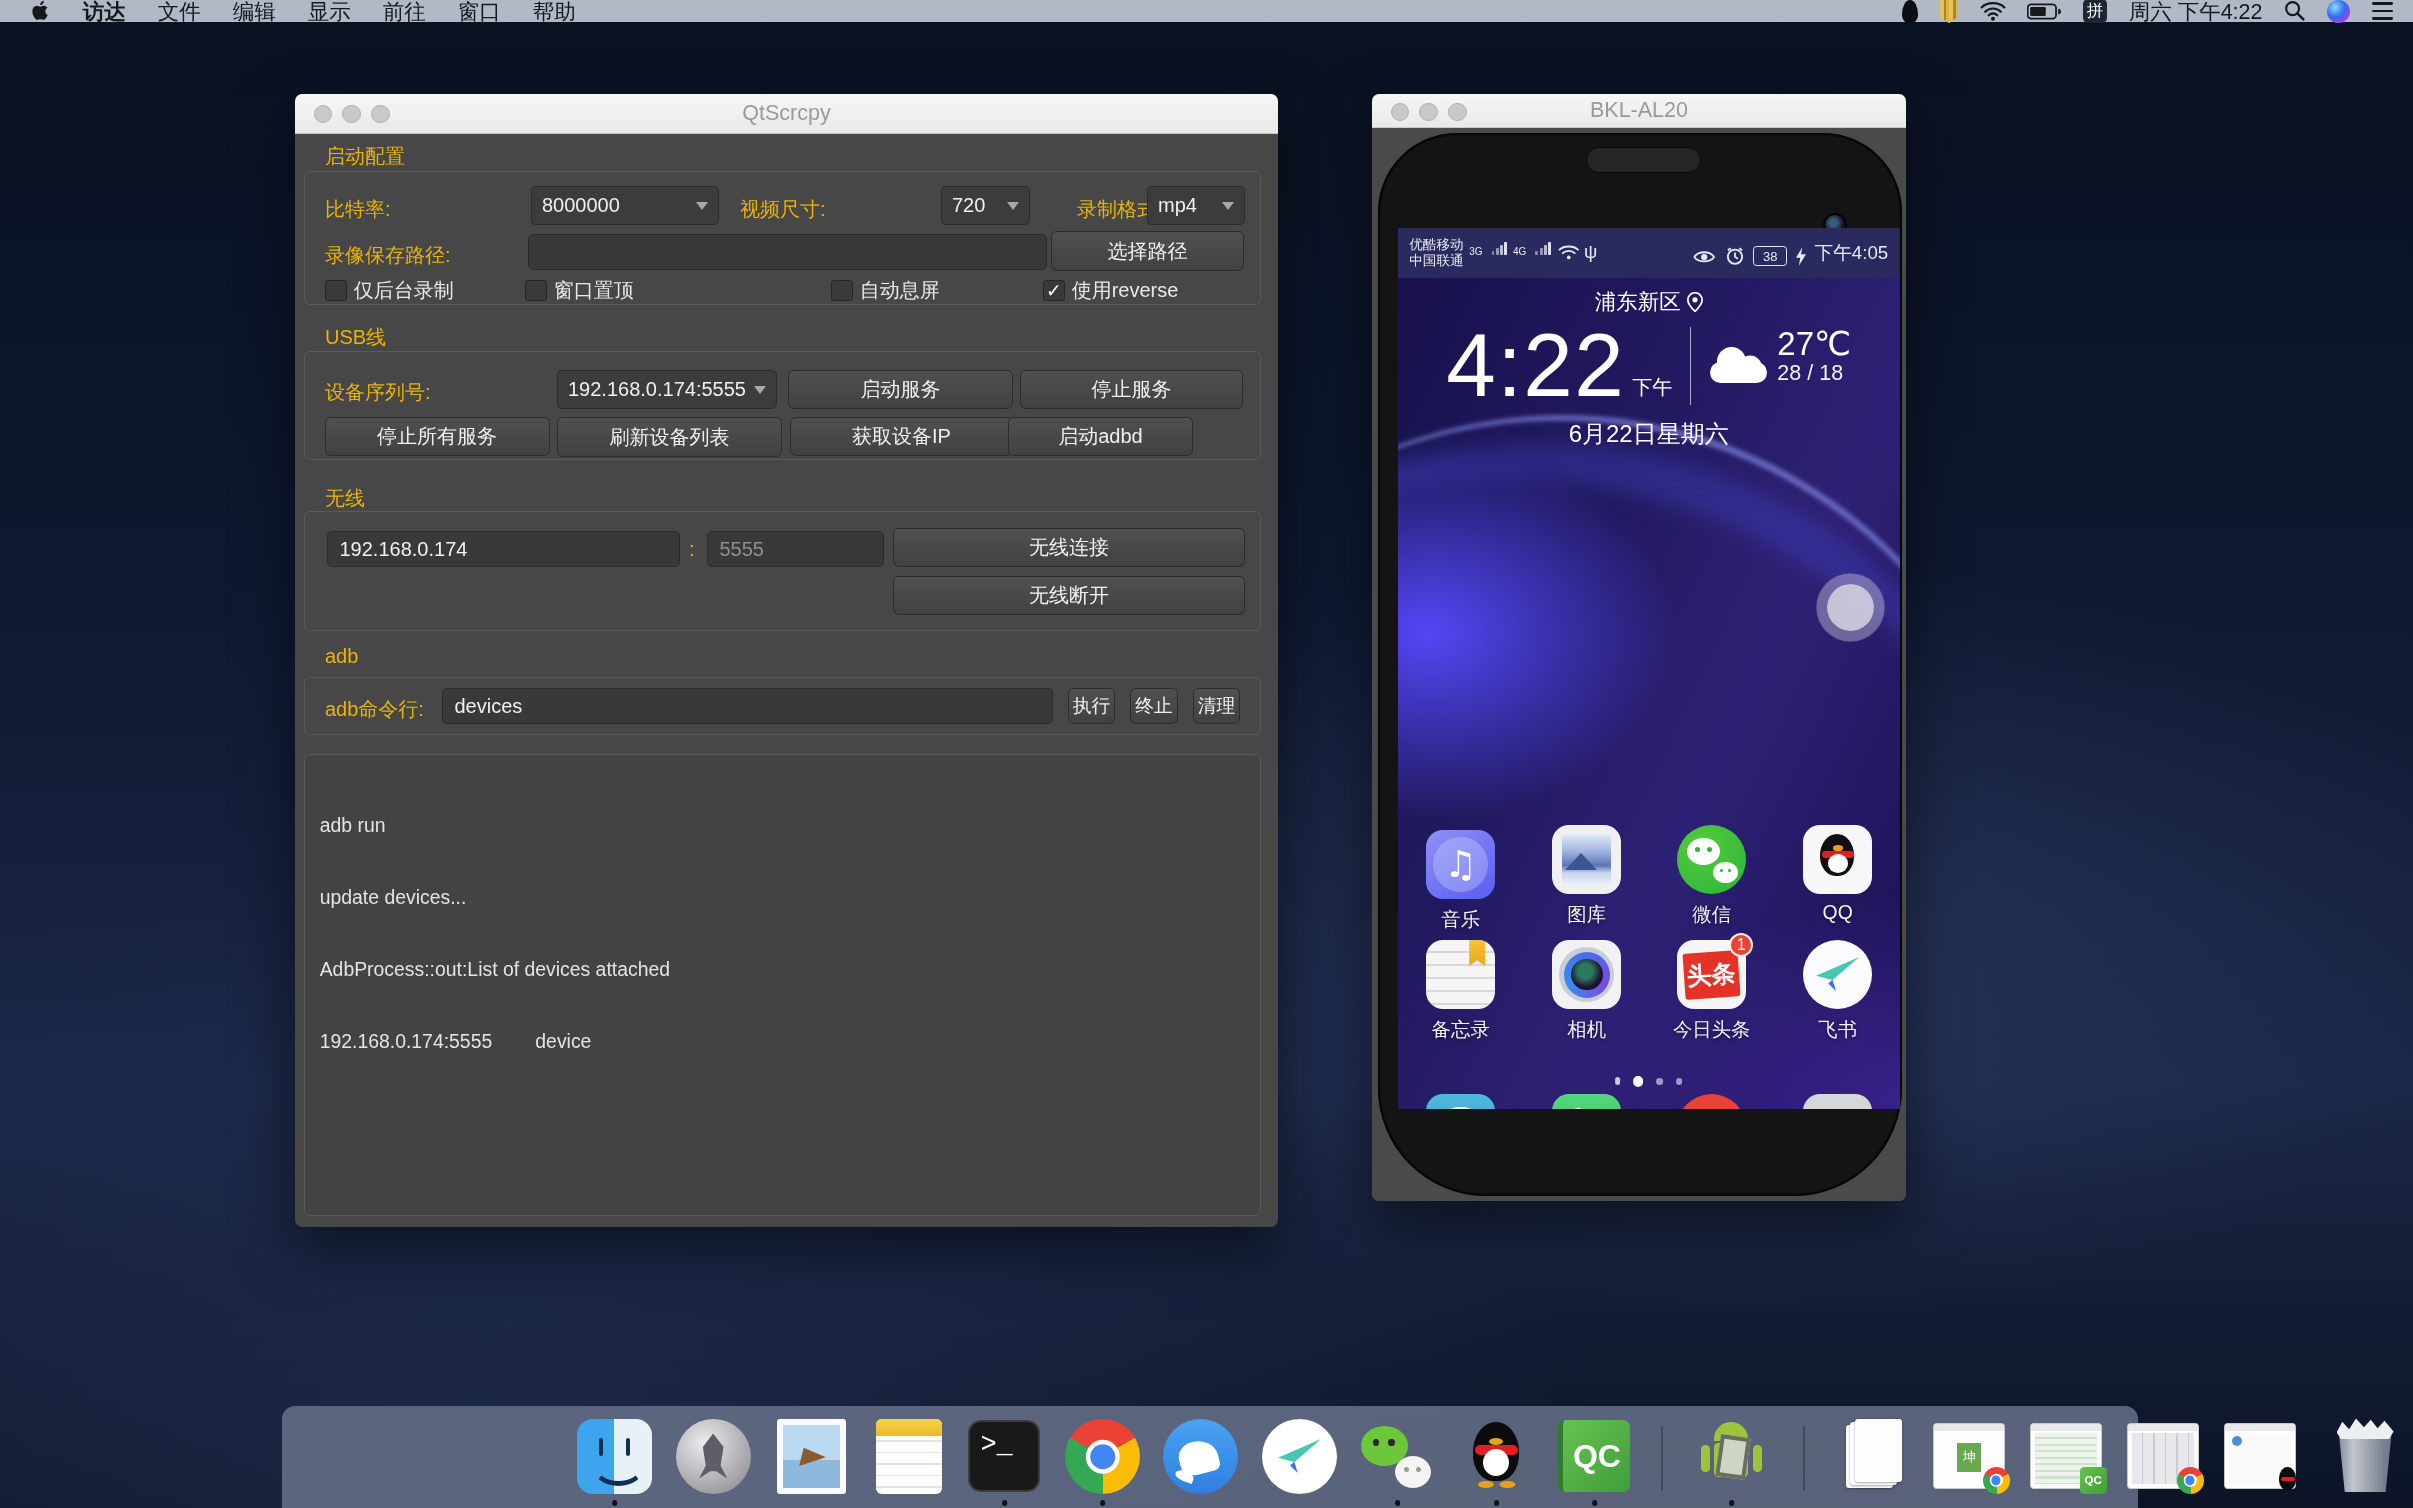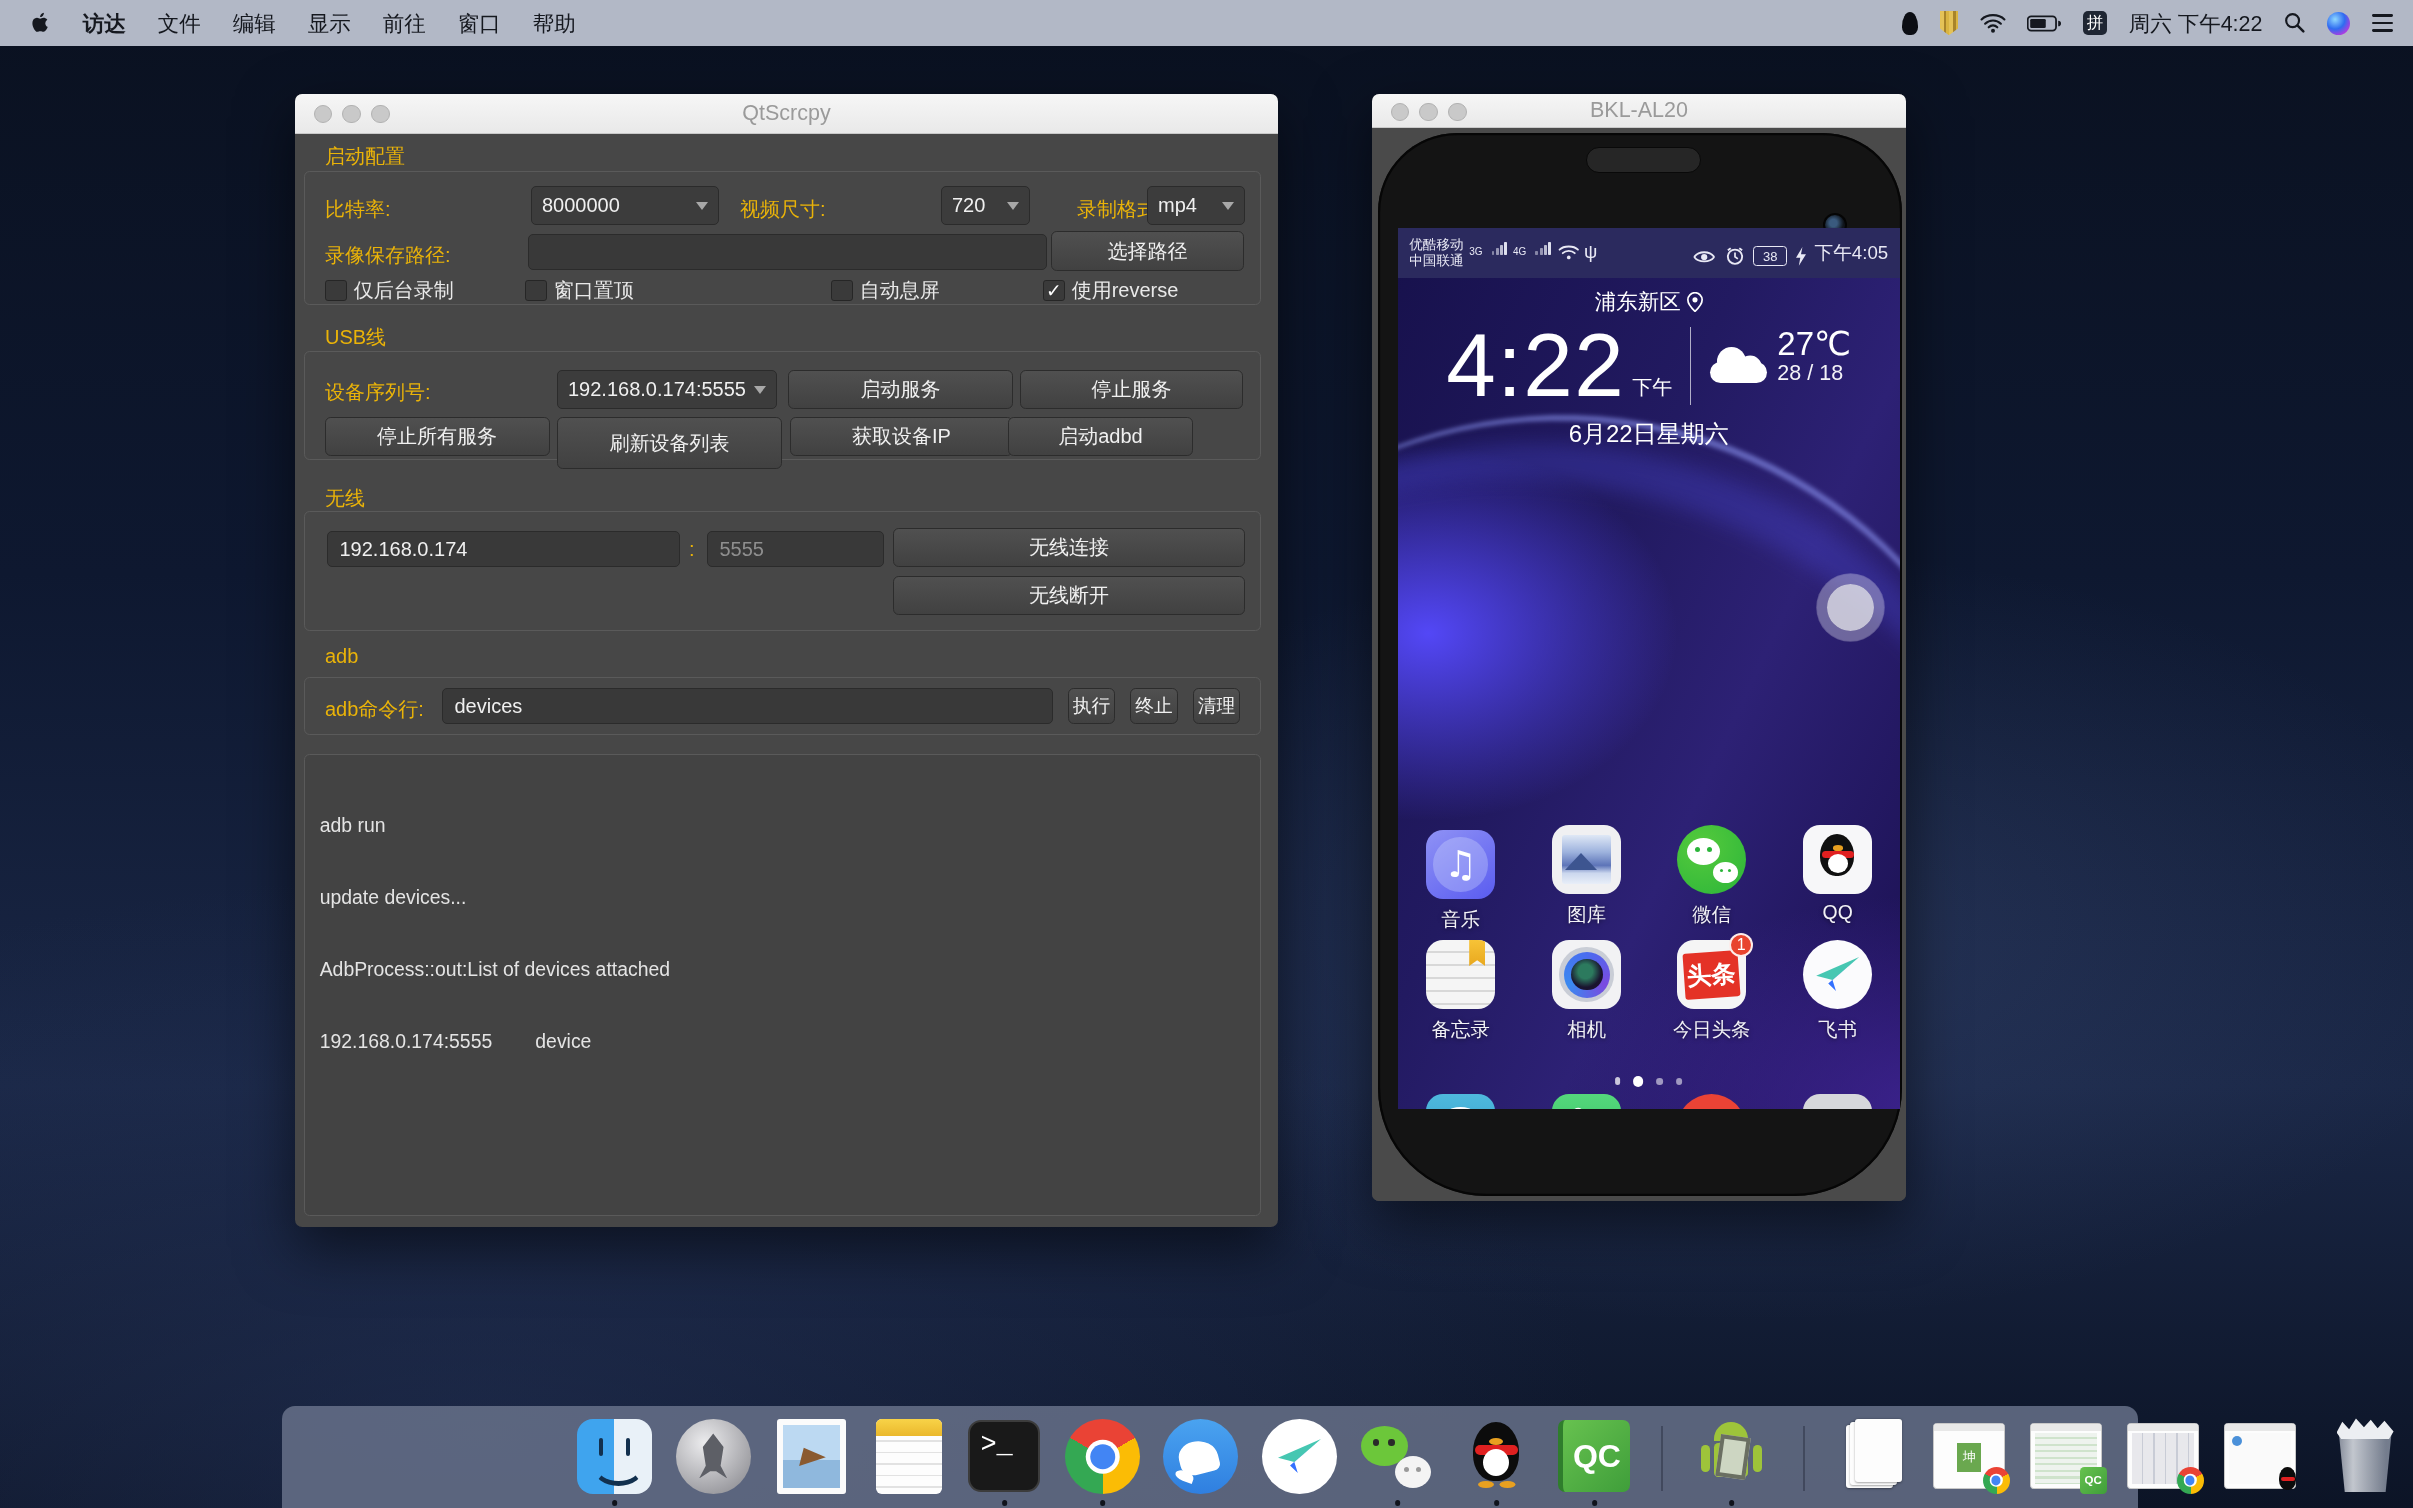--- a/index.html
+++ b/index.html
@@ -8,21 +8,21 @@
     font-family:"Liberation Sans","DejaVu Sans",sans-serif;
     position:relative;
     background:
       radial-gradient(ellipse 1293px 646px at 72% 62%, rgba(90,110,170,.22), rgba(0,0,0,0) 60%),
       radial-gradient(ellipse 1724px 862px at 20% 95%, rgba(40,55,95,.5), rgba(0,0,0,0) 65%),
       linear-gradient(180deg,#0a1120 0%,#0e1830 38%,#1a2746 72%,#0c1426 100%);
     color:#fff;
   }
 
   
-  .menubar { position:absolute; top:0; left:0; width:2413px; height:46px;
+  .menubar { position:absolute; top:0; left:0; width:2413px; height:22px;
     background:#b2b8c6; display:flex; align-items:center; color:#15181f; }
   .menubar-left { display:flex; align-items:center; gap:32px; padding-left:32px; }
   .menubar-left .menu-item { font-size:21.5px; }
   .menu-item.first { font-weight:bold; }
   .apple-logo svg { display:block; }
   .menubar-right { margin-left:auto; display:flex; align-items:center; gap:21.5px; padding-right:20px; }
   .mb-icon { display:flex; align-items:center; justify-content:center; }
   .penguin-sil { width:16px; height:23px; background:#0c0e14; border-radius:50% 50% 42% 42% / 62% 62% 34% 34%; }
   .shield-gold { width:18.7px; height:24.4px;
     background:repeating-linear-gradient(90deg,#e4c257 0 3.6px,#a8842a 3.6px 6.5px,#d9b441 6.5px 9.3px);
@@ -387,21 +387,21 @@
     <span class="qt-label" style="left:30px; top:190px;">USB线</span>
     <div class="groupbox" style="top:217px; height:109px;"></div>
     <span class="qt-label" style="left:30px; top:245px;">设备序列号:</span>
     <div class="qt-combo" style="left:262px; top:236px; width:220px; height:39px;">
       <span>192.168.0.174:5555</span>
         <span class="arrow"></span>
     </div>
     <button class="qt-btn" style="left:493px; top:236px; width:225px; height:39px;">启动服务</button>
     <button class="qt-btn" style="left:725px; top:236px; width:223px; height:39px;">停止服务</button>
     <button class="qt-btn" style="left:29.5px; top:283px; width:225px; height:39px;">停止所有服务</button>
-    <button class="qt-btn" style="left:262px; top:283px; width:225px; height:52px;">刷新设备列表</button>
+    <button class="qt-btn" style="left:262px; top:283px; width:225px; height:40px;">刷新设备列表</button>
     <button class="qt-btn" style="left:495px; top:283px; width:223px; height:39px;">获取设备IP</button>
     <button class="qt-btn" style="left:713px; top:283px; width:185px; height:39px;">启动adbd</button>
 
     <span class="qt-label" style="left:30px; top:351px;">无线</span>
     <div class="groupbox" style="top:377px; height:120px;"></div>
     <input class="qt-input" style="left: 32px; top: 397px; width: 353px; height: 36px;" value="192.168.0.174">
     <span class="qt-label" style="left:394px; top:404px;">:</span>
     <input class="qt-input muted" style="left: 412px; top: 397px; width: 177px; height: 36px;" value="5555">
     <button class="qt-btn" style="left:598px; top:394px; width:352px; height:39px;">无线连接</button>
     <button class="qt-btn" style="left:598px; top:442px; width:352px; height:39px;">无线断开</button>

